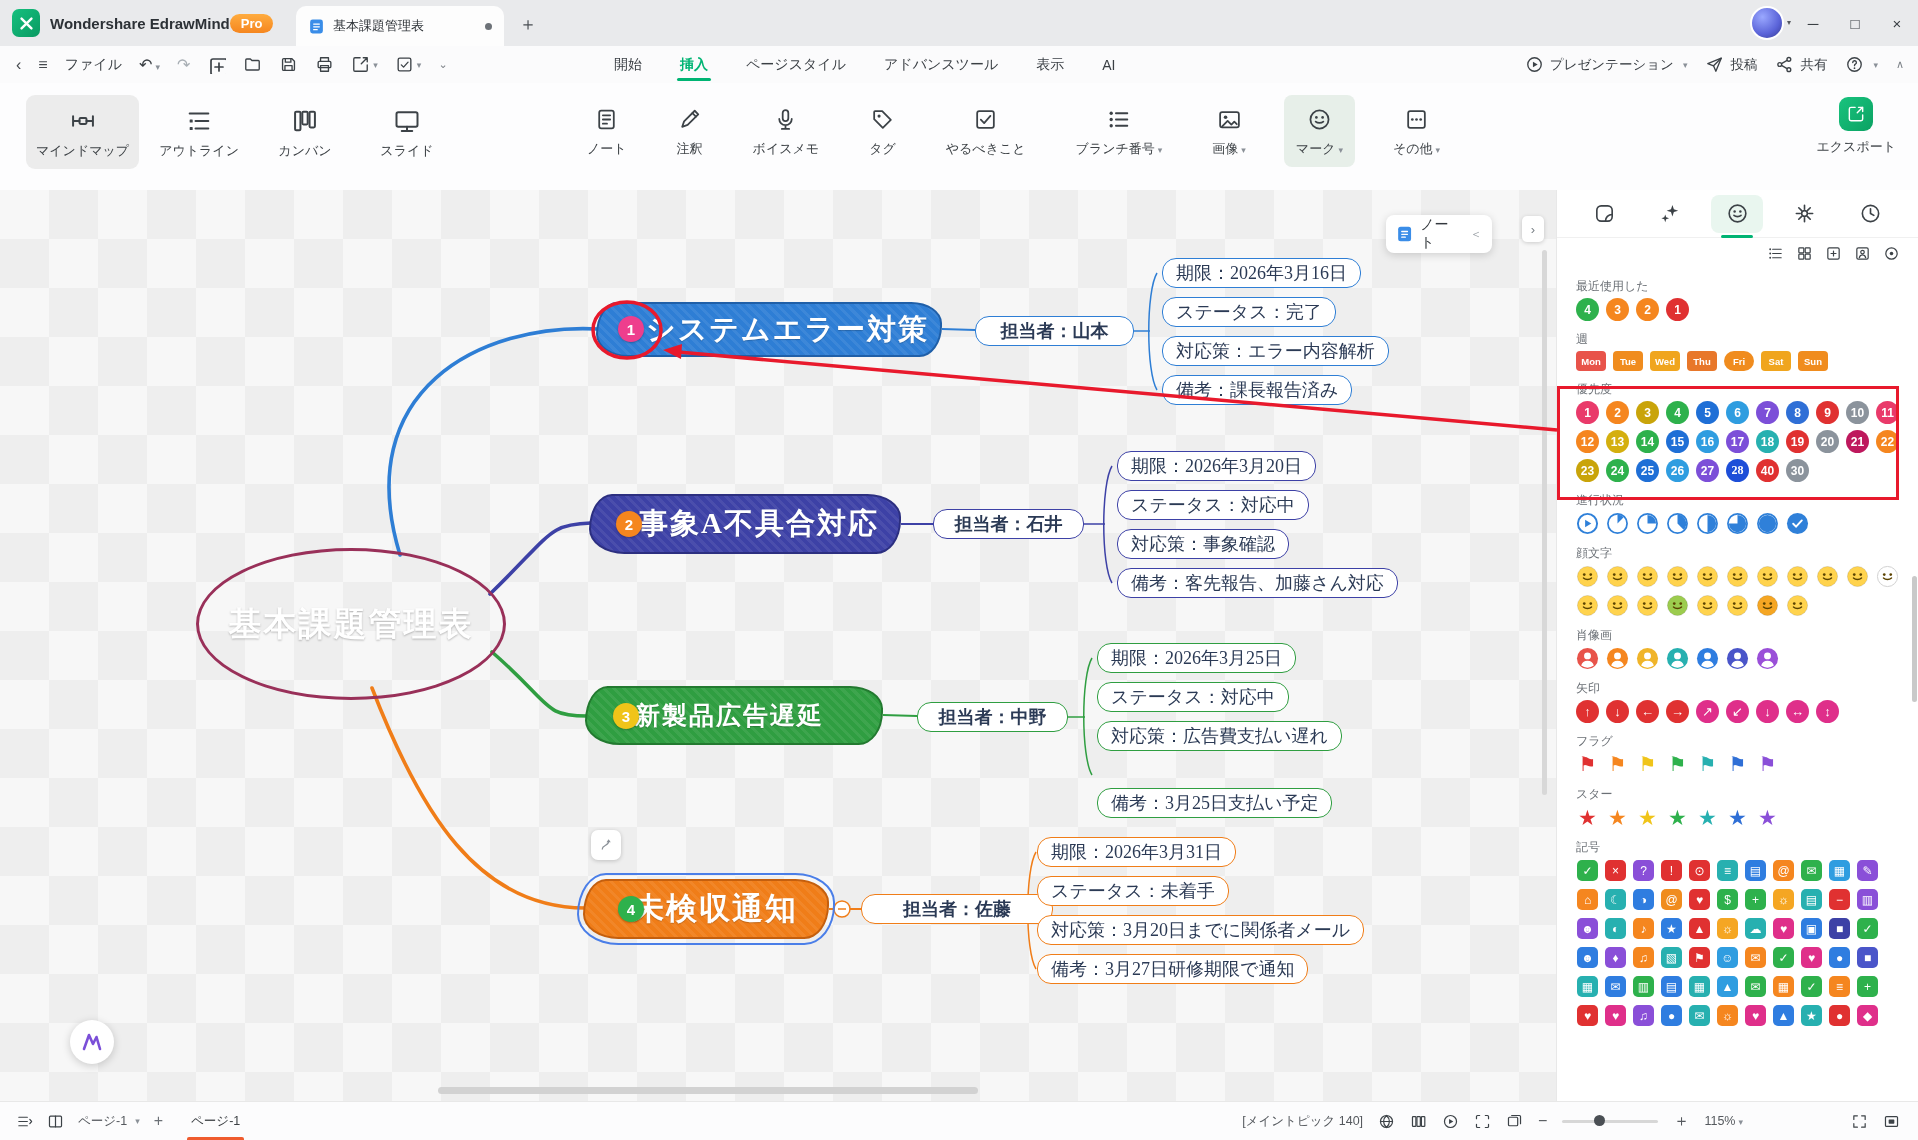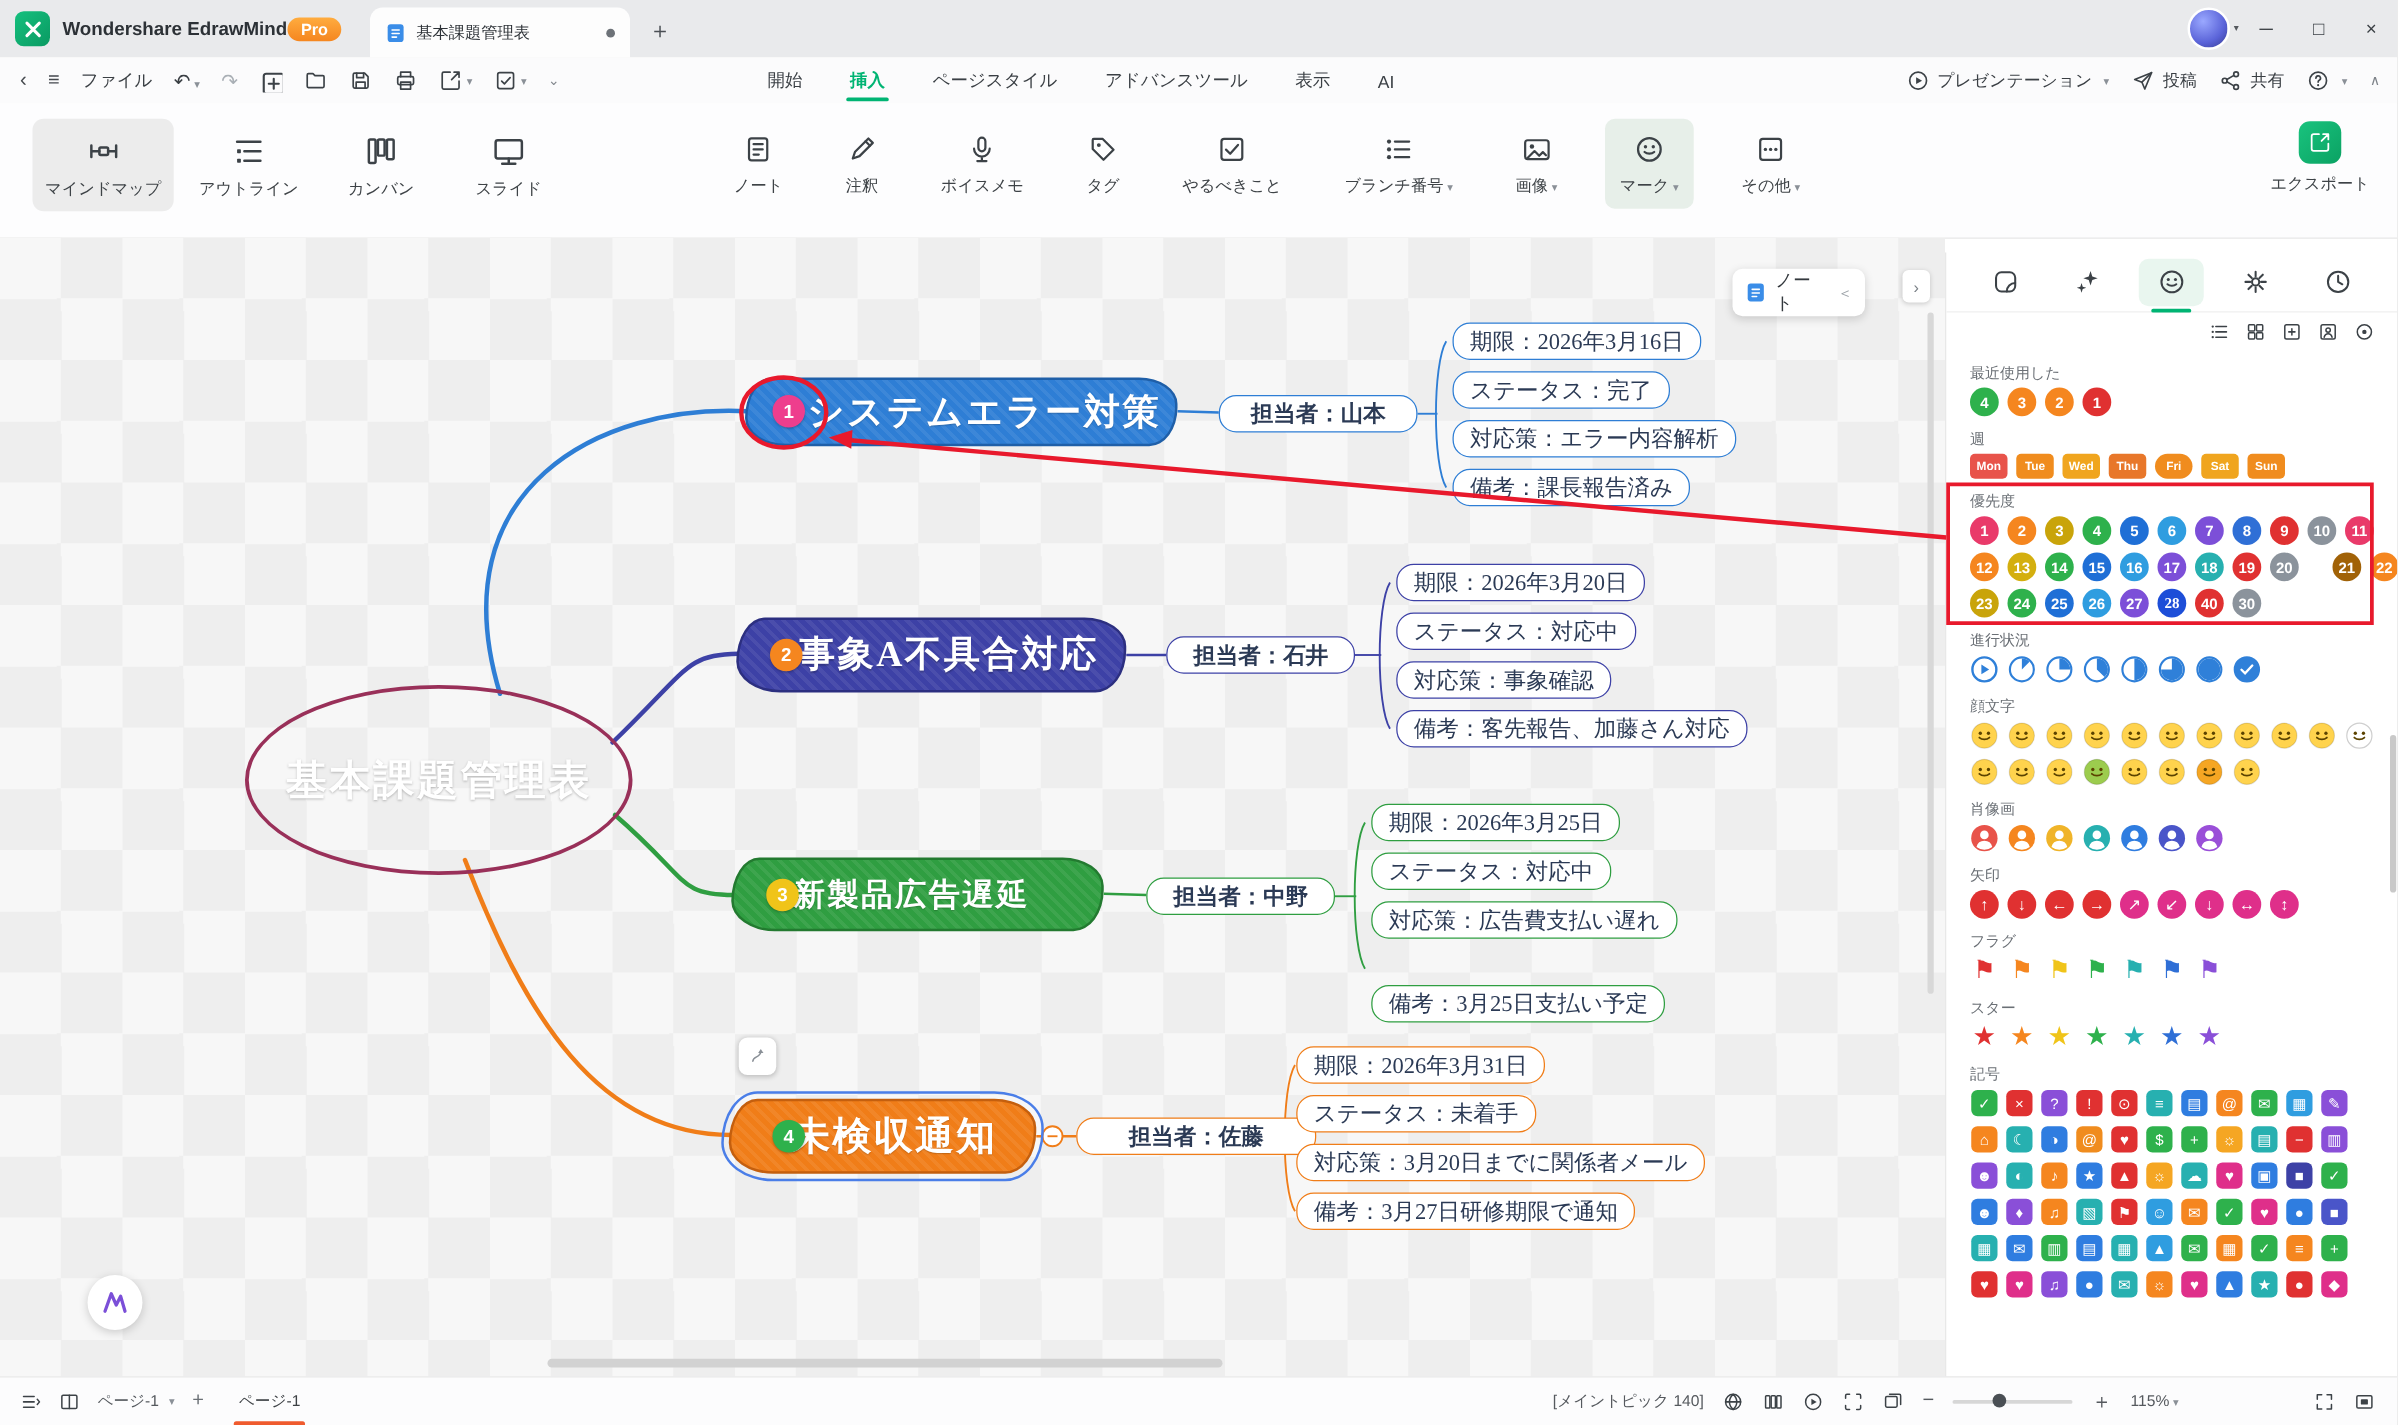--- a/index.html
+++ b/index.html
@@ -75,21 +75,21 @@
   .note-btn .bk{color:#9aa0a6;font-size:12px;margin-left:2px;}
   .collapse{position:absolute;left:1522px;top:26px;width:22px;height:26px;background:#fff;border-radius:5px;
             box-shadow:0 1px 4px rgba(0,0,0,.18);display:flex;align-items:center;justify-content:center;color:#7a8087;font-size:13px;}
   .rel-handle{position:absolute;left:591px;top:640px;width:30px;height:30px;background:#fff;border-radius:7px;
             box-shadow:0 1px 4px rgba(0,0,0,.2);display:flex;align-items:center;justify-content:center;}
   .mia{position:absolute;left:70px;top:830px;width:44px;height:44px;border-radius:50%;background:#fff;
        box-shadow:0 2px 8px rgba(0,0,0,.18);display:flex;align-items:center;justify-content:center;}
   .hscroll{position:absolute;left:438px;top:897px;width:540px;height:7px;border-radius:4px;background:#d2d2d2;}
   .vscroll{position:absolute;left:1542px;top:60px;width:5px;height:545px;border-radius:3px;background:#d8d8d8;}
   
-  .panel{position:absolute;left:1556px;top:12px;width:362px;height:911px;background:#fff;border-left:1px solid #e8e8e8;box-sizing:border-box;overflow:hidden;}
+  .panel{position:absolute;left:1556px;top:0;width:362px;height:911px;background:#fff;border-left:1px solid #e8e8e8;box-sizing:border-box;overflow:hidden;}
   .panel-tabs{height:47px;display:flex;align-items:center;justify-content:space-around;padding:0 14px;border-bottom:1px solid #f0f0f0;}
   .ptab{width:52px;height:38px;display:flex;align-items:center;justify-content:center;border-radius:8px;position:relative;}
   .ptab svg{width:23px;height:23px;}
   .ptab.active{background:#e9f6ef;}
   .ptab.active::after{content:"";position:absolute;left:10px;right:10px;bottom:-5px;height:3px;border-radius:2px;background:#00b473;}
   .panel-viewbar{height:30px;display:flex;align-items:center;justify-content:flex-end;gap:12px;padding-right:18px;}
   .panel-viewbar svg{width:17px;height:17px;}
   .panel-scroll{padding:0 12px 0 19px;}
   .sec-label{font-size:12px;color:#6b7076;margin:11px 0 4px;line-height:15px;}
   .prow{display:flex;gap:7px;margin-bottom:6px;flex-wrap:nowrap;}
@@ -525,21 +525,21 @@
           <div class="prow">
             <span class="num-badge" style="background: rgb(245, 134, 31);">12</span>
             <span class="num-badge" style="background: rgb(212, 175, 15);">13</span>
             <span class="num-badge" style="background: rgb(46, 177, 76);">14</span>
             <span class="num-badge" style="background: rgb(31, 111, 214);">15</span>
             <span class="num-badge" style="background: rgb(47, 157, 224);">16</span>
             <span class="num-badge" style="background: rgb(124, 79, 216);">17</span>
             <span class="num-badge" style="background: rgb(39, 176, 176);">18</span>
             <span class="num-badge" style="background: rgb(224, 49, 49);">19</span>
             <span class="num-badge" style="background: rgb(139, 147, 156);">20</span>
-            <span class="num-badge" style="background: #a16207; margin-left: 20px;">21</span>
+            <span class="num-badge" style="background: #be185d;">21</span>
             <span class="num-badge" style="background: rgb(245, 134, 31);">22</span>
           </div>
           <div class="prow">
             <span class="num-badge" style="background: rgb(201, 164, 10);">23</span>
             <span class="num-badge" style="background: rgb(46, 177, 76);">24</span>
             <span class="num-badge" style="background: rgb(31, 111, 214);">25</span>
             <span class="num-badge" style="background: rgb(47, 157, 224);">26</span>
             <span class="num-badge" style="background: rgb(124, 79, 216);">27</span>
             <span class="num-badge" style="background: #1d4ed8; font-family: Liberation Serif, serif;">28</span>
             <span class="num-badge" style="background: rgb(224, 49, 49);">40</span>

